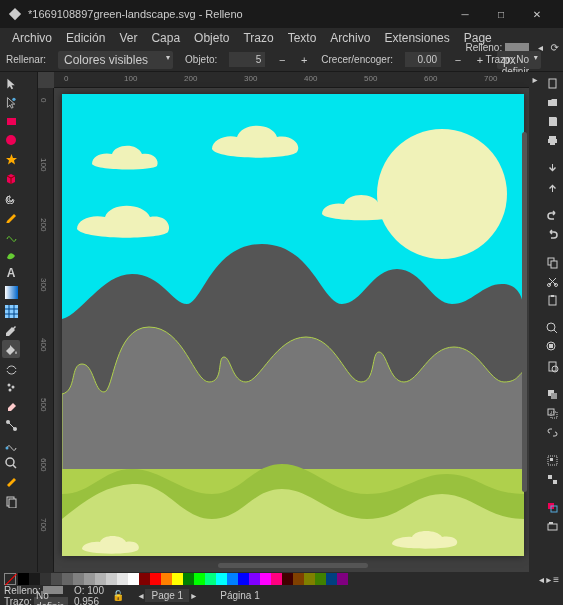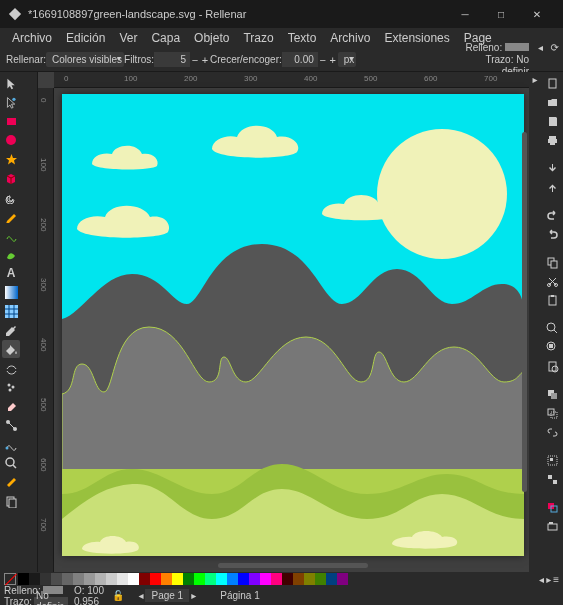--- a/index.html
+++ b/index.html
@@ -3,23 +3,23 @@
 <meta charset="utf-8">
 <style>
 *{margin:0;padding:0;box-sizing:border-box;font-family:sans-serif;font-size:10px;color:#ccc;user-select:none}
 body{background:#2a2a2a;width:563px;height:605px;overflow:hidden;position:relative}
 .titlebar{height:28px;background:#1a1a1a;display:flex;align-items:center;padding:0 8px}
 .titlebar .logo{width:14px;height:14px;margin-right:6px}
 .titlebar .title{flex:1;font-size:11px}
 .titlebar .wbtn{width:36px;height:28px;display:flex;align-items:center;justify-content:center}
 .menubar{height:20px;background:#2a2a2a;display:flex;align-items:center;padding:0 6px;gap:2px}
 .menubar span{padding:2px 6px;font-size:12px}
-.toolbar{height:24px;background:#2a2a2a;display:flex;align-items:center;padding:0 6px;gap:0;border-bottom:1px solid #1a1a1a}
+.toolbar{height:24px;background:#2a2a2a;display:flex;align-items:center;padding:0 6px;gap:12px;border-bottom:1px solid #1a1a1a}
 .toolbar label{font-size:10px}
-.toolbar .dd{background:#3a3a3a;padding:2px 2px 2px 6px;font-size:10px;position:relative;border-radius:2px}
+.toolbar .dd{background:#3a3a3a;padding:2px 25px 2px 6px;font-size:12px;position:relative;border-radius:2px}
 .toolbar .dd::after{content:"▾";position:absolute;right:3px;font-size:8px}
 .toolbar input{background:#3a3a3a;border:none;color:#ccc;width:36px;padding:2px 4px;font-size:10px;text-align:right}
 .toolbar .sp{width:10px;text-align:center;font-size:11px}
 .mainrow{display:flex;height:500px}
 .tbox{width:22px;background:#2a2a2a;display:flex;flex-direction:column;align-items:center;padding-top:2px;gap:1px}
 .tbox .t{width:18px;height:18px;display:flex;align-items:center;justify-content:center;border-radius:2px}
 .tbox .t.sel{background:#4a4a4a}
 .snap{width:16px;background:#2a2a2a;border-right:1px solid #1a1a1a}
 .canvasarea{flex:1;background:#3f3f3f;position:relative;overflow:hidden}
 .rulerh{position:absolute;top:0;left:16px;right:0;height:16px;background:#2a2a2a;border-bottom:1px solid #1a1a1a;font-size:8px;display:flex}
@@ -48,21 +48,21 @@
 .status .pg{background:#3a3a3a;padding:1px 6px}
 .status .right{margin-left:auto;display:flex;gap:8px;font-size:9px}
 </style>
 </head>
 <body>
 
 <div class="titlebar">
   <svg class="logo" viewBox="0 0 16 16">
       <path fill="#ccc" d="M8 1l7 7-7 7-7-7z"></path>
     </svg>
-  <span class="title">*1669108897green-landscape.svg - Rellenar</span>
+  <span class="title">*1669108897green-landscape.svg - Relleno</span>
   <div class="wbtn">─</div>
   <div class="wbtn">□</div>
   <div class="wbtn">✕</div>
 </div>
 
 <div class="menubar">
   <span>Archivo</span>
   <span>Edición</span>
   <span>Ver</span>
   <span>Capa</span>
@@ -70,21 +70,21 @@
   <span>Trazo</span>
   <span>Texto</span>
   <span>Archivo</span>
   <span>Extensiones</span>
   <span>Page</span>
 </div>
 
 <div class="toolbar">
   <label>Rellenar:</label>
   <div class="dd">Colores visibles</div>
-  <label>Filtros:</label>
+  <label>Objeto:</label>
   <input value="5" style="">
   <span class="sp">−</span>
   <span class="sp">+</span>
   <label>Crecer/encoger:</label>
   <input value="0.00" style="">
   <span class="sp">−</span>
   <span class="sp">+</span>
   <div class="dd">px</div>
 </div>
 

